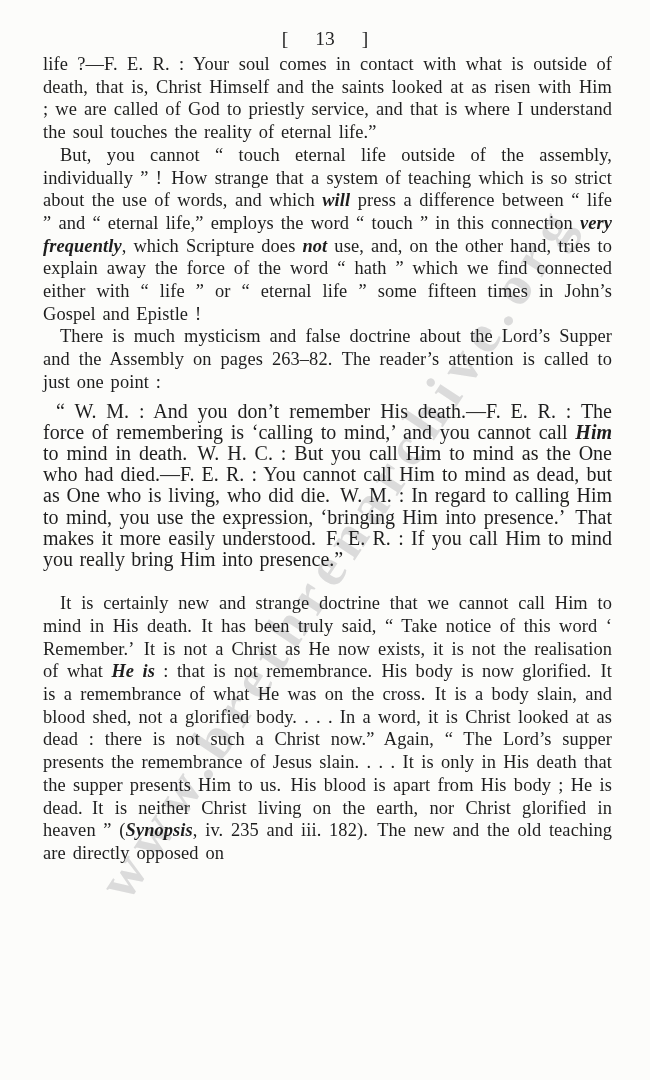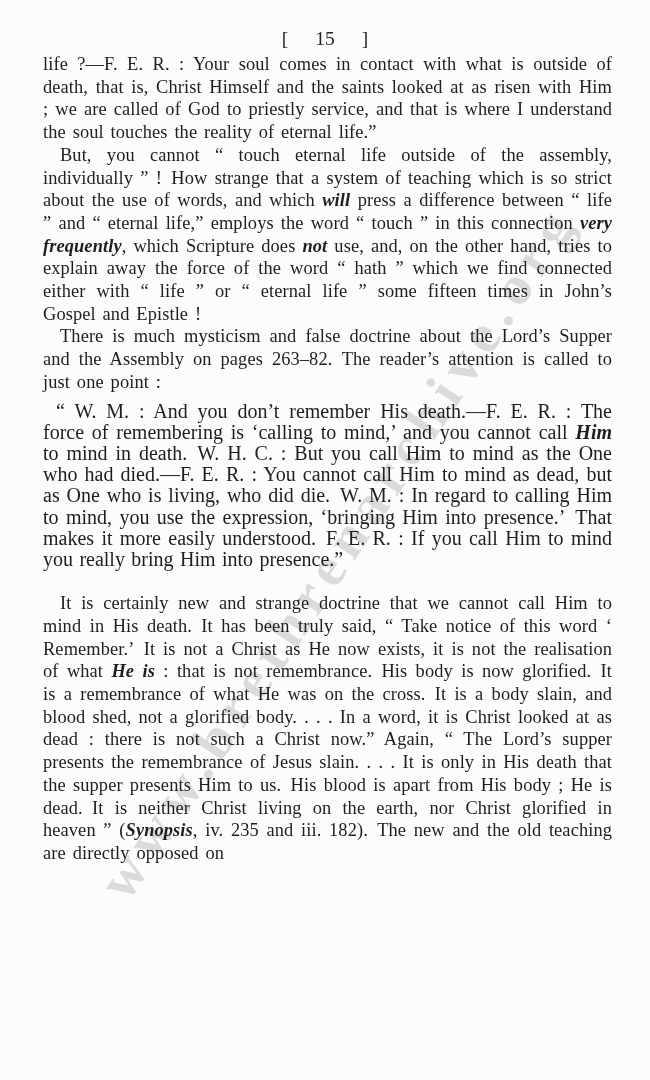--- a/index.html
+++ b/index.html
@@ -68,21 +68,21 @@
 </style>
 </head>
 <body>
 
 <div class="page">
 
   <div class="watermark">www.brethrenarchive.org</div>
 
   <header class="pagenum">
     <span>[</span>
-    <span>15</span>
+    <span>13</span>
     <span>]</span>
   </header>
 
   <main class="text-block">
     <p class="para rich"><span>life ?—F. E. R. : Your soul comes in contact with what is outside of death, that is, Christ Himself and the saints looked at as risen with Him ; we are called of God to priestly service, and that is where I understand the soul touches the reality of eternal life.”</span></p>
 
     <p class="para indent rich"><span>But, you cannot “ touch eternal life outside of the assembly, individually ” ! How strange that a system of teaching which is so strict about the use of words, and which </span><em>will</em><span> press a difference between “ life ” and “ eternal life,” employs the word “ touch ” in this connection </span><em>very frequently</em><span>, which Scripture does </span><em>not</em><span> use, and, on the other hand, tries to explain away the force of the word “ hath ” which we find connected either with “ life ” or “ eternal life ” some fifteen times in John’s Gospel and Epistle !</span></p>
 
     <p class="para indent rich"><span>There is much mysticism and false doctrine about the Lord’s Supper and the Assembly on pages 263–82. The reader’s attention is called to just one point :</span></p>
 

